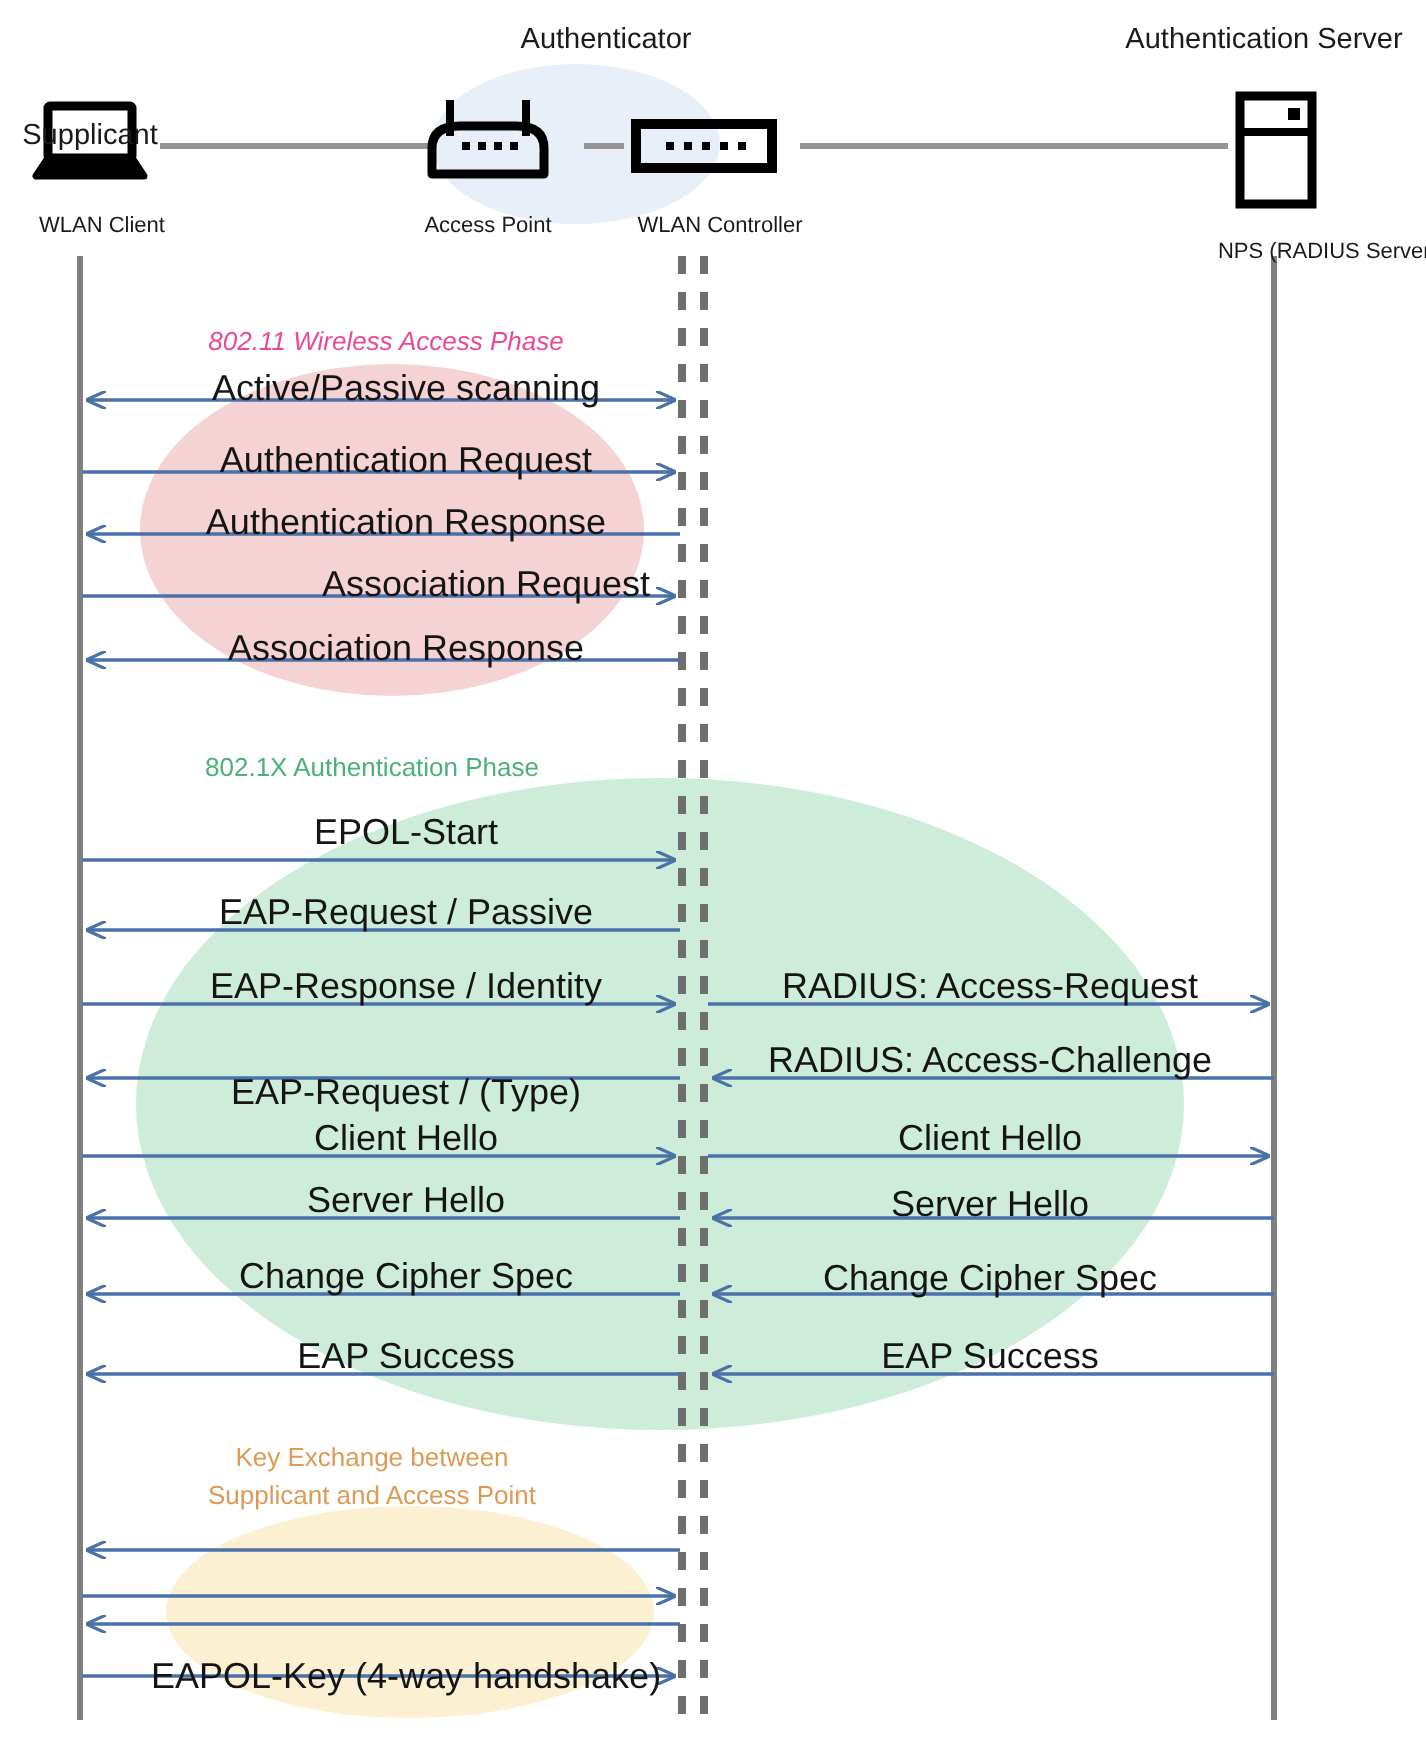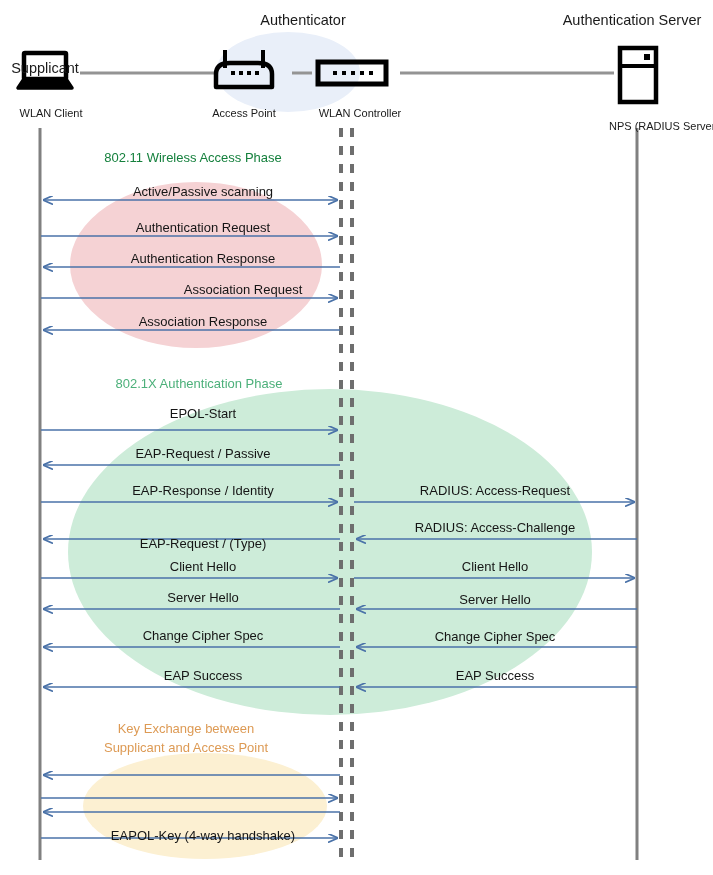--- a/index.html
+++ b/index.html
@@ -41,21 +41,21 @@
     font-size: 11px;
     color: #1a1a1a;
     text-align: center;
   }
   .phase-title {
     font-size: 13px;
     text-align: center;
     font-weight: normal;
   }
   .msg-label {
-    font-size: 13px;
+    font-size: 18px;
     color: #151515;
     text-align: right;
   }
   .centered {
     transform: translateX(-50%);
   }
 </style>
 </head>
 <body>
 
@@ -159,22 +159,22 @@
 
   <div class="lbl actor-top centered" style="left:45px; top:12px;margin-top:48px;">Supplicant</div>
   <div class="lbl actor-top centered" style="left:303px; top:12px;">Authenticator</div>
   <div class="lbl actor-top centered" style="left:632px; top:12px;">Authentication Server</div>
 
   <div class="lbl actor-bot centered" style="left:51px; top:107px;">WLAN Client</div>
   <div class="lbl actor-bot centered" style="left:244px; top:107px;">Access Point</div>
   <div class="lbl actor-bot centered" style="left:360px; top:107px;">WLAN Controller</div>
   <div class="lbl actor-bot centered" style="left:632px; top:120px;margin-left:32px;">NPS (RADIUS Server)</div>
 
-  <div class="lbl phase-title centered" style="left:193px; top:150px; color:#15803d;">802.11 Wireless Access Phase</div>
-  <div class="lbl phase-title centered" style="left:199px; top:376px; color:#4cb07a;">802.1X Authentication Phase</div>
+  <div class="lbl phase-title centered" style="left:193px; top:163px; color:#ec4899;font-style:italic;">802.11 Wireless Access Phase</div>
+  <div class="lbl phase-title centered" style="left:186px; top:376px; color:#4cb07a;">802.1X Authentication Phase</div>
   <div class="lbl phase-title centered" style="left:186px; top:721px; color:#dd9a54;">Key Exchange between</div>
   <div class="lbl phase-title centered" style="left:186px; top:740px; color:#dd9a54;">Supplicant and Access Point</div>
 
   <div class="lbl msg-label centered" style="left:203px; top:184px;">Active/Passive scanning</div>
   <div class="lbl msg-label centered" style="left:203px; top:220px;">Authentication  Request</div>
   <div class="lbl msg-label centered" style="left:203px; top:251px;">Authentication  Response</div>
   <div class="lbl msg-label centered" style="left:203px; top:282px;margin-left:40px;">Association Request</div>
   <div class="lbl msg-label centered" style="left:203px; top:314px;">Association Response</div>
 
   <div class="lbl msg-label centered" style="left:203px; top:406px;">EPOL-Start</div>

